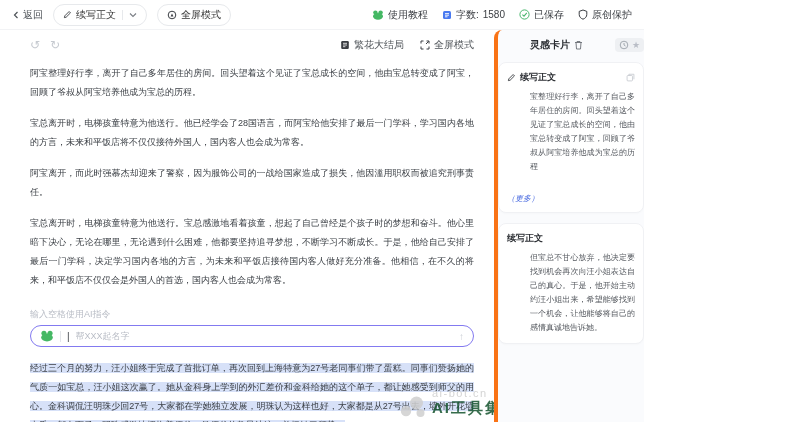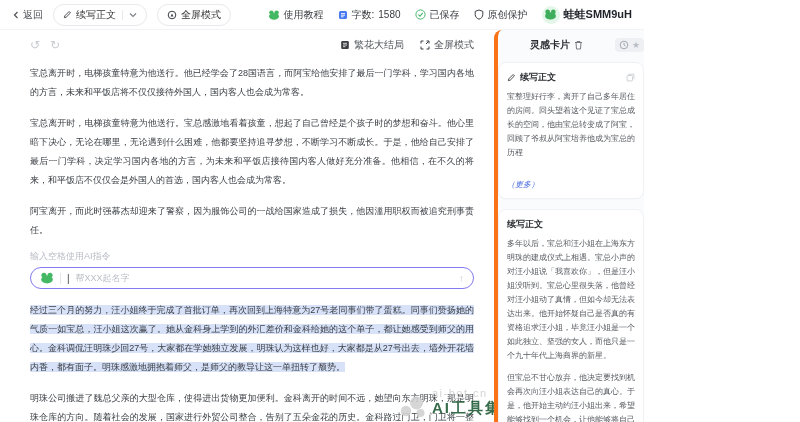--- a/index.html
+++ b/index.html
@@ -26,21 +26,21 @@
   .editor-wrap { flex:1; position:relative; overflow:hidden; padding:8px 20px 0 30px; }
   .ed-toolbar { display:flex; align-items:center; color:#c6cad0; font-size:12px; }
   .ed-toolbar .glyph { cursor:pointer; margin-right:10px; }
   .ed-tools-right { margin-left:auto; display:flex; gap:16px; font-size:10px; color:#4e5358; }
   .ed-tool { display:flex; align-items:center; gap:4px; cursor:pointer; }
 
   .doc-title { margin-top:14px; font-size:15px; font-weight:bold; color:#17181a; letter-spacing:.3px; }
   .doc p { font-size:9px; line-height:19px; color:#3c4046; margin-top:12px; text-align:justify; }
   .hl { background:#d7e1f8; }
 
-  .ai-hint { margin-top:10px; font-size:9px; color:#b9bdc6; }
+  .ai-hint { margin-top:18px; font-size:9px; color:#b9bdc6; }
   .ai-bar { margin-top:4px; height:22px; border:1px solid #837af0; border-radius:12px;
     display:flex; align-items:center; padding:0 9px; gap:6px; background:#fff; }
   .ai-bar .vdiv { width:1px; height:11px; background:#e3e5e9; }
   .caret { color:#40444a; font-size:10px; }
   .ai-input { flex:1; border:none; outline:none; font-size:9px; color:#333; background:transparent;
     font-family:Liberation Sans, sans-serif; }
   .ai-input::placeholder { color:#b9bdc6; }
   .send { color:#c9cdd4; font-size:10px; cursor:pointer; }
 
   .watermark { position:absolute; right:-8px; bottom:4px; display:flex; align-items:flex-end; gap:6px;
@@ -56,21 +56,21 @@
   .sb-title-zone { flex:1; display:flex; align-items:center; justify-content:center; gap:4px; }
   .sb-title { font-size:10px; font-weight:bold; color:#2b2e33; }
   .sb-toggle { display:flex; align-items:center; gap:3px; background:#eef0f3; border-radius:4px;
     padding:2px 4px; }
   .sb-star { color:#b9bdc6; font-size:9px; cursor:pointer; }
   .card { background:#fff; border:1px solid #f0f1f4; border-radius:8px; padding:8px; margin-top:10px;
     box-shadow:0 1px 2px rgba(0,0,0,.02); }
   .card-head { display:flex; align-items:center; gap:4px; margin-bottom:6px; }
   .card-label { font-size:9px; font-weight:bold; color:#2b2e33; flex:1; }
   .card p { font-size:8px; line-height:14px; color:#55595f; text-align:justify; margin-top:8px; }
-  .card p:first-of-type { margin-top:0; }
+  .card p:first-of-type { margin-top:0;margin-left:23px; }
   .more { font-size:8px; color:#4a6be0; font-style:italic; margin-top:19px; cursor:pointer; }
 </style>
 </head>
 <body>
 
 <div class="app">
 
   <div class="topbar">
     <div class="back">
       <span>
@@ -137,30 +137,20 @@
         </span>
         <span>已保存</span>
       </div>
       <div class="tb-item">
         <span>
           <svg width="10" height="11" viewBox="0 0 10 11">
               <path d="M5 1 L8.8 2.4 V5.4 C8.8 7.8 7.2 9.4 5 10.2 C2.8 9.4 1.2 7.8 1.2 5.4 V2.4 Z" fill="none" stroke="#3a3d42" stroke-width="1"></path>
             </svg>
         </span>
         <span>原创保护</span>
-      </div>
-      <div class="tb-item">
-        <span class="avatar">
-          <svg width="13" height="11" viewBox="0 0 12 10">
-              <circle cx="3.4" cy="2.6" r="2.2" fill="#3fae5c"></circle>
-              <circle cx="8.6" cy="2.6" r="2.2" fill="#3fae5c"></circle>
-              <ellipse cx="6" cy="6.3" rx="5" ry="3.4" fill="#3fae5c"></ellipse>
-            </svg>
-        </span>
-        <span class="uname">蛙蛙SMM9uH</span>
       </div>
     </div>
   </div>
 
   <div class="body-row">
 
     <div class="editor-wrap">
       <div class="ed-toolbar">
         <span class="glyph">↺</span>
         <span class="glyph">↻</span>
@@ -180,23 +170,24 @@
                   <path d="M1 3.5 V1 H3.5 M6.5 1 H9 V3.5 M9 6.5 V9 H6.5 M3.5 9 H1 V6.5" fill="none" stroke="#3a3d42" stroke-width="1"></path>
                   <path d="M6 4 L8.6 1.4" stroke="#3a3d42" stroke-width="1"></path>
                 </svg>
             </span>
             <span>全屏模式</span>
           </div>
         </div>
       </div>
 
       <div class="doc">
+        <p>阿宝整理好行李，离开了自己多年居住的房间。回头望着这个见证了宝总成长的空间，他由宝总转变成了阿宝，回顾了爷叔从阿宝培养他成为宝总的历程。</p>
         <p>宝总离开时，电梯孩童特意为他送行。他已经学会了28国语言，而阿宝给他安排了最后一门学科，学习国内各地的方言，未来和平饭店将不仅仅接待外国人，国内客人也会成为常客。</p>
+        <p>阿宝离开，而此时强慕杰却迎来了警察，因为服饰公司的一战给国家造成了损失，他因滥用职权而被追究刑事责任。</p>
         <p>宝总离开时，电梯孩童特意为他送行。宝总感激地看着孩童，想起了自己曾经是个孩子时的梦想和奋斗。他心里暗下决心，无论在哪里，无论遇到什么困难，他都要坚持追寻梦想，不断学习不断成长。于是，他给自己安排了最后一门学科，决定学习国内各地的方言，为未来和平饭店接待国内客人做好充分准备。他相信，在不久的将来，和平饭店不仅仅会是外国人的首选，国内客人也会成为常客。</p>
-        <p>阿宝离开，而此时强慕杰却迎来了警察，因为服饰公司的一战给国家造成了损失，他因滥用职权而被追究刑事责任。</p>
 
         <div class="ai-hint">输入空格使用AI指令</div>
         <div class="ai-bar">
           <span>
             <svg width="14" height="12" viewBox="0 0 12 10">
                 <circle cx="3.4" cy="2.6" r="2.2" fill="#45b864"></circle>
                 <circle cx="8.6" cy="2.6" r="2.2" fill="#45b864"></circle>
                 <ellipse cx="6" cy="6.3" rx="5" ry="3.4" fill="#45b864"></ellipse>
               </svg>
           </span>
@@ -263,20 +254,19 @@
           </span>
         </div>
         <p>宝整理好行李，离开了自己多年居住的房间。回头望着这个见证了宝总成长的空间，他由宝总转变成了阿宝，回顾了爷叔从阿宝培养他成为宝总的历程</p>
         <div class="more">（更多）</div>
       </div>
 
       <div class="card">
         <div class="card-head">
           <span class="card-label">续写正文</span>
         </div>
-        <p>多年以后，宝总和汪小姐在上海东方明珠的建成仪式上相遇。宝总小声的对汪小姐说「我喜欢你」，但是汪小姐没听到。宝总心里很失落，他曾经对汪小姐动了真情，但如今却无法表达出来。他开始怀疑自己是否真的有资格追求汪小姐，毕竟汪小姐是一个如此独立、坚强的女人，而他只是一个九十年代上海商界的新星。</p>
         <p>但宝总不甘心放弃，他决定要找到机会再次向汪小姐表达自己的真心。于是，他开始主动约汪小姐出来，希望能够找到一个机会，让他能够将自己的感情真诚地告诉她。</p>
 
       </div>
     </div>
 
   </div>
 </div>
 
 </body></html>

